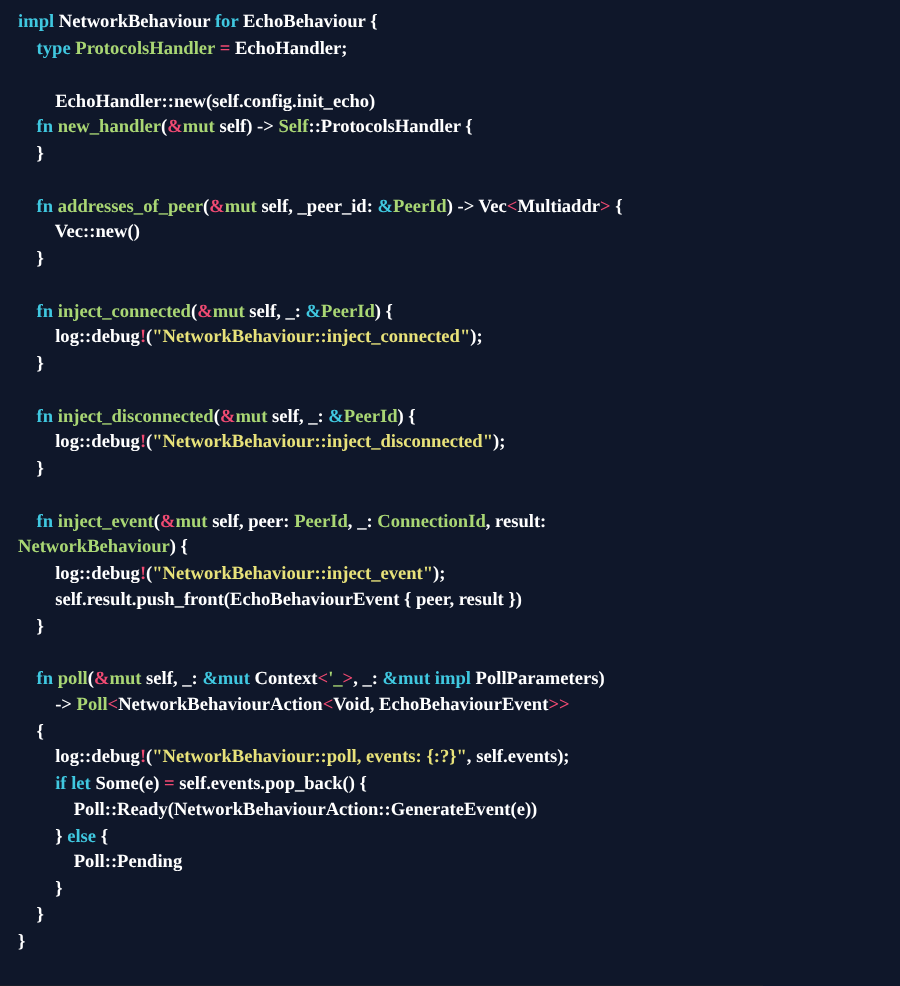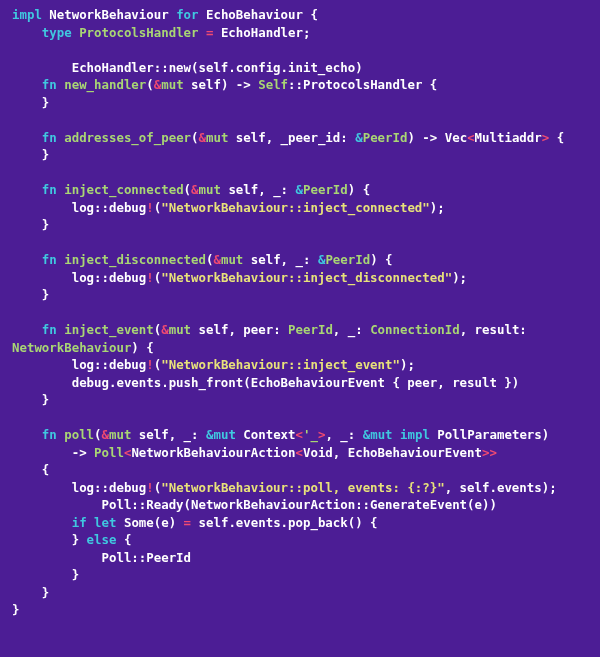--- a/index.html
+++ b/index.html
@@ -9,23 +9,24 @@
   }
   body {
     width: 600px;
     height: 657px;
     overflow: hidden;
     font-family: "DejaVu Sans Mono", "Liberation Mono", monospace;
   }
   #code-viewer {
     width: 600px;
     height: 657px;
-    background: #4c1d95;
+    background: #0f172a;
     box-sizing: border-box;
     padding: 6px 0 0 0;
+    font-family: Liberation Serif, serif;
   }
   .code-line {
     height: 17.5px;
     line-height: 17.5px;
     font-size: 12.4px;
     white-space: pre;
     padding-left: 12px;
     letter-spacing: 0px;
     font-weight: bold;
   }
@@ -44,41 +45,42 @@
 <div id="code-viewer">
   <div id="code-block">
       <div class="code-line"><span class="tok t-kw">impl </span><span class="tok t-white">NetworkBehaviour </span><span class="tok t-kw">for </span><span class="tok t-white">EchoBehaviour {</span></div>
       <div class="code-line"><span class="tok t-plain">    </span><span class="tok t-kw">type </span><span class="tok t-type">ProtocolsHandler </span><span class="tok t-punct">=</span><span class="tok t-white"> EchoHandler;</span></div>
       <div class="code-line">&nbsp;</div>
       <div class="code-line"><span class="tok t-white">        EchoHandler::new(self.config.init_echo)</span></div>
       <div class="code-line"><span class="tok t-plain">    </span><span class="tok t-kw">fn </span><span class="tok t-fn">new_handler</span><span class="tok t-white">(</span><span class="tok t-punct">&amp;</span><span class="tok t-type">mut</span><span class="tok t-white"> self) -&gt; </span><span class="tok t-type">Self</span><span class="tok t-white">::ProtocolsHandler {</span></div>
       <div class="code-line"><span class="tok t-white">    }</span></div>
       <div class="code-line">&nbsp;</div>
       <div class="code-line"><span class="tok t-plain">    </span><span class="tok t-kw">fn </span><span class="tok t-fn">addresses_of_peer</span><span class="tok t-white">(</span><span class="tok t-punct">&amp;</span><span class="tok t-type">mut</span><span class="tok t-white"> self, _peer_id: </span><span class="tok t-kw">&amp;</span><span class="tok t-type">PeerId</span><span class="tok t-white">) -&gt; Vec</span><span class="tok t-punct">&lt;</span><span class="tok t-white">Multiaddr</span><span class="tok t-punct">&gt;</span><span class="tok t-white"> {</span></div>
+      <div class="code-line"><span class="tok t-white">        Vec::new()</span></div>
       <div class="code-line"><span class="tok t-white">    }</span></div>
       <div class="code-line">&nbsp;</div>
       <div class="code-line"><span class="tok t-plain">    </span><span class="tok t-kw">fn </span><span class="tok t-fn">inject_connected</span><span class="tok t-white">(</span><span class="tok t-punct">&amp;</span><span class="tok t-type">mut</span><span class="tok t-white"> self, _: </span><span class="tok t-kw">&amp;</span><span class="tok t-type">PeerId</span><span class="tok t-white">) {</span></div>
       <div class="code-line"><span class="tok t-white">        log::debug</span><span class="tok t-punct">!</span><span class="tok t-white">(</span><span class="tok t-str">"NetworkBehaviour::inject_connected"</span><span class="tok t-white">);</span></div>
       <div class="code-line"><span class="tok t-white">    }</span></div>
       <div class="code-line">&nbsp;</div>
       <div class="code-line"><span class="tok t-plain">    </span><span class="tok t-kw">fn </span><span class="tok t-fn">inject_disconnected</span><span class="tok t-white">(</span><span class="tok t-punct">&amp;</span><span class="tok t-type">mut</span><span class="tok t-white"> self, _: </span><span class="tok t-kw">&amp;</span><span class="tok t-type">PeerId</span><span class="tok t-white">) {</span></div>
       <div class="code-line"><span class="tok t-white">        log::debug</span><span class="tok t-punct">!</span><span class="tok t-white">(</span><span class="tok t-str">"NetworkBehaviour::inject_disconnected"</span><span class="tok t-white">);</span></div>
       <div class="code-line"><span class="tok t-white">    }</span></div>
       <div class="code-line">&nbsp;</div>
       <div class="code-line"><span class="tok t-plain">    </span><span class="tok t-kw">fn </span><span class="tok t-fn">inject_event</span><span class="tok t-white">(</span><span class="tok t-punct">&amp;</span><span class="tok t-type">mut</span><span class="tok t-white"> self, peer: </span><span class="tok t-type">PeerId</span><span class="tok t-white">, _: </span><span class="tok t-type">ConnectionId</span><span class="tok t-white">, result:</span></div>
       <div class="code-line"><span class="tok t-type">NetworkBehaviour</span><span class="tok t-white">) {</span></div>
       <div class="code-line"><span class="tok t-white">        log::debug</span><span class="tok t-punct">!</span><span class="tok t-white">(</span><span class="tok t-str">"NetworkBehaviour::inject_event"</span><span class="tok t-white">);</span></div>
-      <div class="code-line"><span class="tok t-white">        debug.events.push_front(EchoBehaviourEvent { peer, result })</span></div>
+      <div class="code-line"><span class="tok t-white">        self.result.push_front(EchoBehaviourEvent { peer, result })</span></div>
       <div class="code-line"><span class="tok t-white">    }</span></div>
       <div class="code-line">&nbsp;</div>
       <div class="code-line"><span class="tok t-plain">    </span><span class="tok t-kw">fn </span><span class="tok t-fn">poll</span><span class="tok t-white">(</span><span class="tok t-punct">&amp;</span><span class="tok t-type">mut</span><span class="tok t-white"> self, _: </span><span class="tok t-kw">&amp;mut</span><span class="tok t-white"> Context</span><span class="tok t-punct">&lt;</span><span class="tok t-type">'_</span><span class="tok t-punct">&gt;</span><span class="tok t-white">, _: </span><span class="tok t-kw">&amp;mut</span><span class="tok t-white"> </span><span class="tok t-kw">impl</span><span class="tok t-white"> PollParameters)</span></div>
       <div class="code-line"><span class="tok t-white">        -&gt; </span><span class="tok t-type">Poll</span><span class="tok t-punct">&lt;</span><span class="tok t-white">NetworkBehaviourAction</span><span class="tok t-punct">&lt;</span><span class="tok t-white">Void, EchoBehaviourEvent</span><span class="tok t-punct">&gt;&gt;</span></div>
       <div class="code-line"><span class="tok t-white">    {</span></div>
       <div class="code-line"><span class="tok t-white">        log::debug</span><span class="tok t-punct">!</span><span class="tok t-white">(</span><span class="tok t-str">"NetworkBehaviour::poll, events: {:?}"</span><span class="tok t-white">, self.events);</span></div>
+      <div class="code-line"><span class="tok t-plain">        </span><span class="tok t-kw">if </span><span class="tok t-kw">let </span><span class="tok t-white">Some(e) </span><span class="tok t-punct">=</span><span class="tok t-white"> self.events.pop_back() {</span></div>
       <div class="code-line"><span class="tok t-white">            Poll::Ready(NetworkBehaviourAction::GenerateEvent(e))</span></div>
-      <div class="code-line"><span class="tok t-plain">        </span><span class="tok t-kw">if </span><span class="tok t-kw">let </span><span class="tok t-white">Some(e) </span><span class="tok t-punct">=</span><span class="tok t-white"> self.events.pop_back() {</span></div>
       <div class="code-line"><span class="tok t-white">        } </span><span class="tok t-kw">else</span><span class="tok t-white"> {</span></div>
-      <div class="code-line"><span class="tok t-white">            Poll::PeerId</span></div>
+      <div class="code-line"><span class="tok t-white">            Poll::Pending</span></div>
       <div class="code-line"><span class="tok t-white">        }</span></div>
       <div class="code-line"><span class="tok t-white">    }</span></div>
       <div class="code-line"><span class="tok t-white">}</span></div>
     </div>
 </div>
 
 </body></html>

